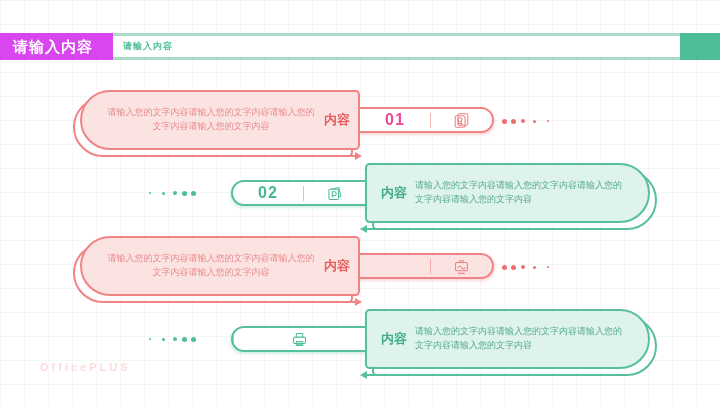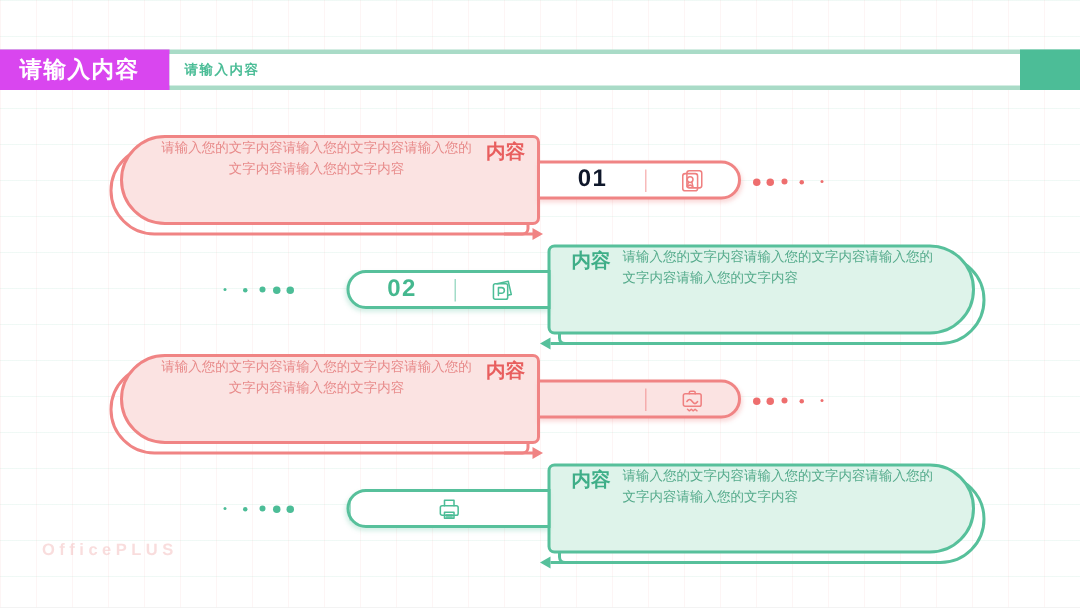--- a/index.html
+++ b/index.html
@@ -13,21 +13,21 @@
   }
   
   .hbar{position:absolute;left:0;top:33px;width:720px;height:27px;background:#a9dbc7;}
   .htitle{position:absolute;left:0;top:0;width:113px;height:27px;background:#d946ef;
     color:#ffffff;font-size:15px;font-weight:bold;line-height:27px;padding-left:13px;
     box-sizing:border-box;letter-spacing:1px;}
   .hstrip{position:absolute;left:113px;top:3px;width:567px;height:21px;background:#ffffff;}
   .hsub{color:#4cbd97;font-size:9px;font-weight:bold;line-height:21px;padding-left:10px;letter-spacing:1px;}
   .hcap{position:absolute;left:680px;top:0;width:40px;height:27px;background:#4cbd97;}
   
-  .bigpill{position:absolute;z-index:2;box-sizing:border-box;display:flex;}
+  .bigpill{position:absolute;z-index:2;box-sizing:border-box;display:flex;align-items:center;}
   .outline{position:absolute;z-index:1;box-sizing:border-box;background:transparent;}
   .pink .bigpill{background:#fbe3e2;border:2px solid #f08484;border-radius:32px 5px 5px 32px;padding:0 8px 0 22px;}
   .pink .outline{border:2px solid #f08484;border-radius:32px 5px 5px 32px;}
   .teal .bigpill{background:#def3ea;border:2px solid #57c09b;border-radius:5px 32px 32px 5px;padding:0 26px 0 14px;}
   .teal .outline{border:2px solid #57c09b;border-radius:5px 32px 32px 5px;}
   .ptext{flex:1;font-size:9px;line-height:1.55;}
   .pink .ptext{color:#e88b8b;text-align:center;}
   .teal .ptext{color:#55ab8c;text-align:left;}
   .plabel{font-size:13px;font-weight:bold;flex:0 0 auto;}
   .pink .plabel{color:#e85e5e;margin-left:6px;}
@@ -38,21 +38,21 @@
   .arrowhead{position:absolute;width:0;height:0;z-index:1;
     border-top:4px solid transparent;border-bottom:4px solid transparent;}
   .pink .arrowhead{border-left:7px solid #f08484;}
   .teal .arrowhead{border-right:7px solid #57c09b;}
   .numpill{position:absolute;z-index:3;height:26px;width:136px;background:#ffffff;
     box-sizing:border-box;display:flex;align-items:center;}
   .pink .numpill{border:2px solid #f08484;border-radius:0 13px 13px 0;box-shadow:1px 2px 3px rgba(240,130,130,0.30);}
   .teal .numpill{border:2px solid #57c09b;border-radius:13px 0 0 13px;box-shadow:-1px 2px 3px rgba(85,192,155,0.25);}
   .numpill.filled{background:#fbe3e2;}
   .num{width:70px;text-align:center;font-size:16px;font-weight:bold;letter-spacing:1px;}
-  .pink .num{color:#0f172a;}
+  .pink .num{color:#ec4899;}
   .teal .num{color:#45b88f;}
   .npdiv{width:1px;height:15px;flex:0 0 auto;}
   .pink .npdiv{background:rgba(240,130,130,0.55);}
   .teal .npdiv{background:rgba(85,192,155,0.55);}
   .nicon{flex:1;display:flex;justify-content:center;align-items:center;}
   .pink .nicon{color:#ef8080;}
   .teal .nicon{color:#4cbd97;}
   .dots{position:absolute;z-index:2;display:flex;align-items:center;height:6px;}
   .dots span{border-radius:50%;flex:0 0 auto;}
   .pink .dots span{background:#ee6e6e;}
@@ -85,21 +85,21 @@
   .r3 .arrowline{left:336px;top:301px;width:20px;}
   .r3 .arrowhead{left:355px;top:298px;}
   .r3 .numpill{left:358px;top:253px;}
   .r3 .dots{left:502px;top:264px;}
   .r4 .bigpill{left:365px;top:309px;width:285px;height:60px;}
   .r4 .outline{left:372px;top:316px;width:285px;height:60px;}
   .r4 .arrowline{left:367px;top:374px;width:20px;}
   .r4 .arrowhead{left:360px;top:371px;}
   .r4 .numpill{left:231px;top:326px;}
   .r4 .dots{left:149px;top:336px;}
-  .watermark{position:absolute;left:28px;top:361px;font-size:11px;font-weight:bold;
+  .watermark{position:absolute;left:40px;top:361px;font-size:11px;font-weight:bold;
     letter-spacing:3px;color:rgba(242,180,180,0.45);}
   svg{display:block;}
 </style>
 </head>
 <body>
 
 <div class="slide">
 
   <div class="hbar">
     <div class="htitle">请输入内容</div>

